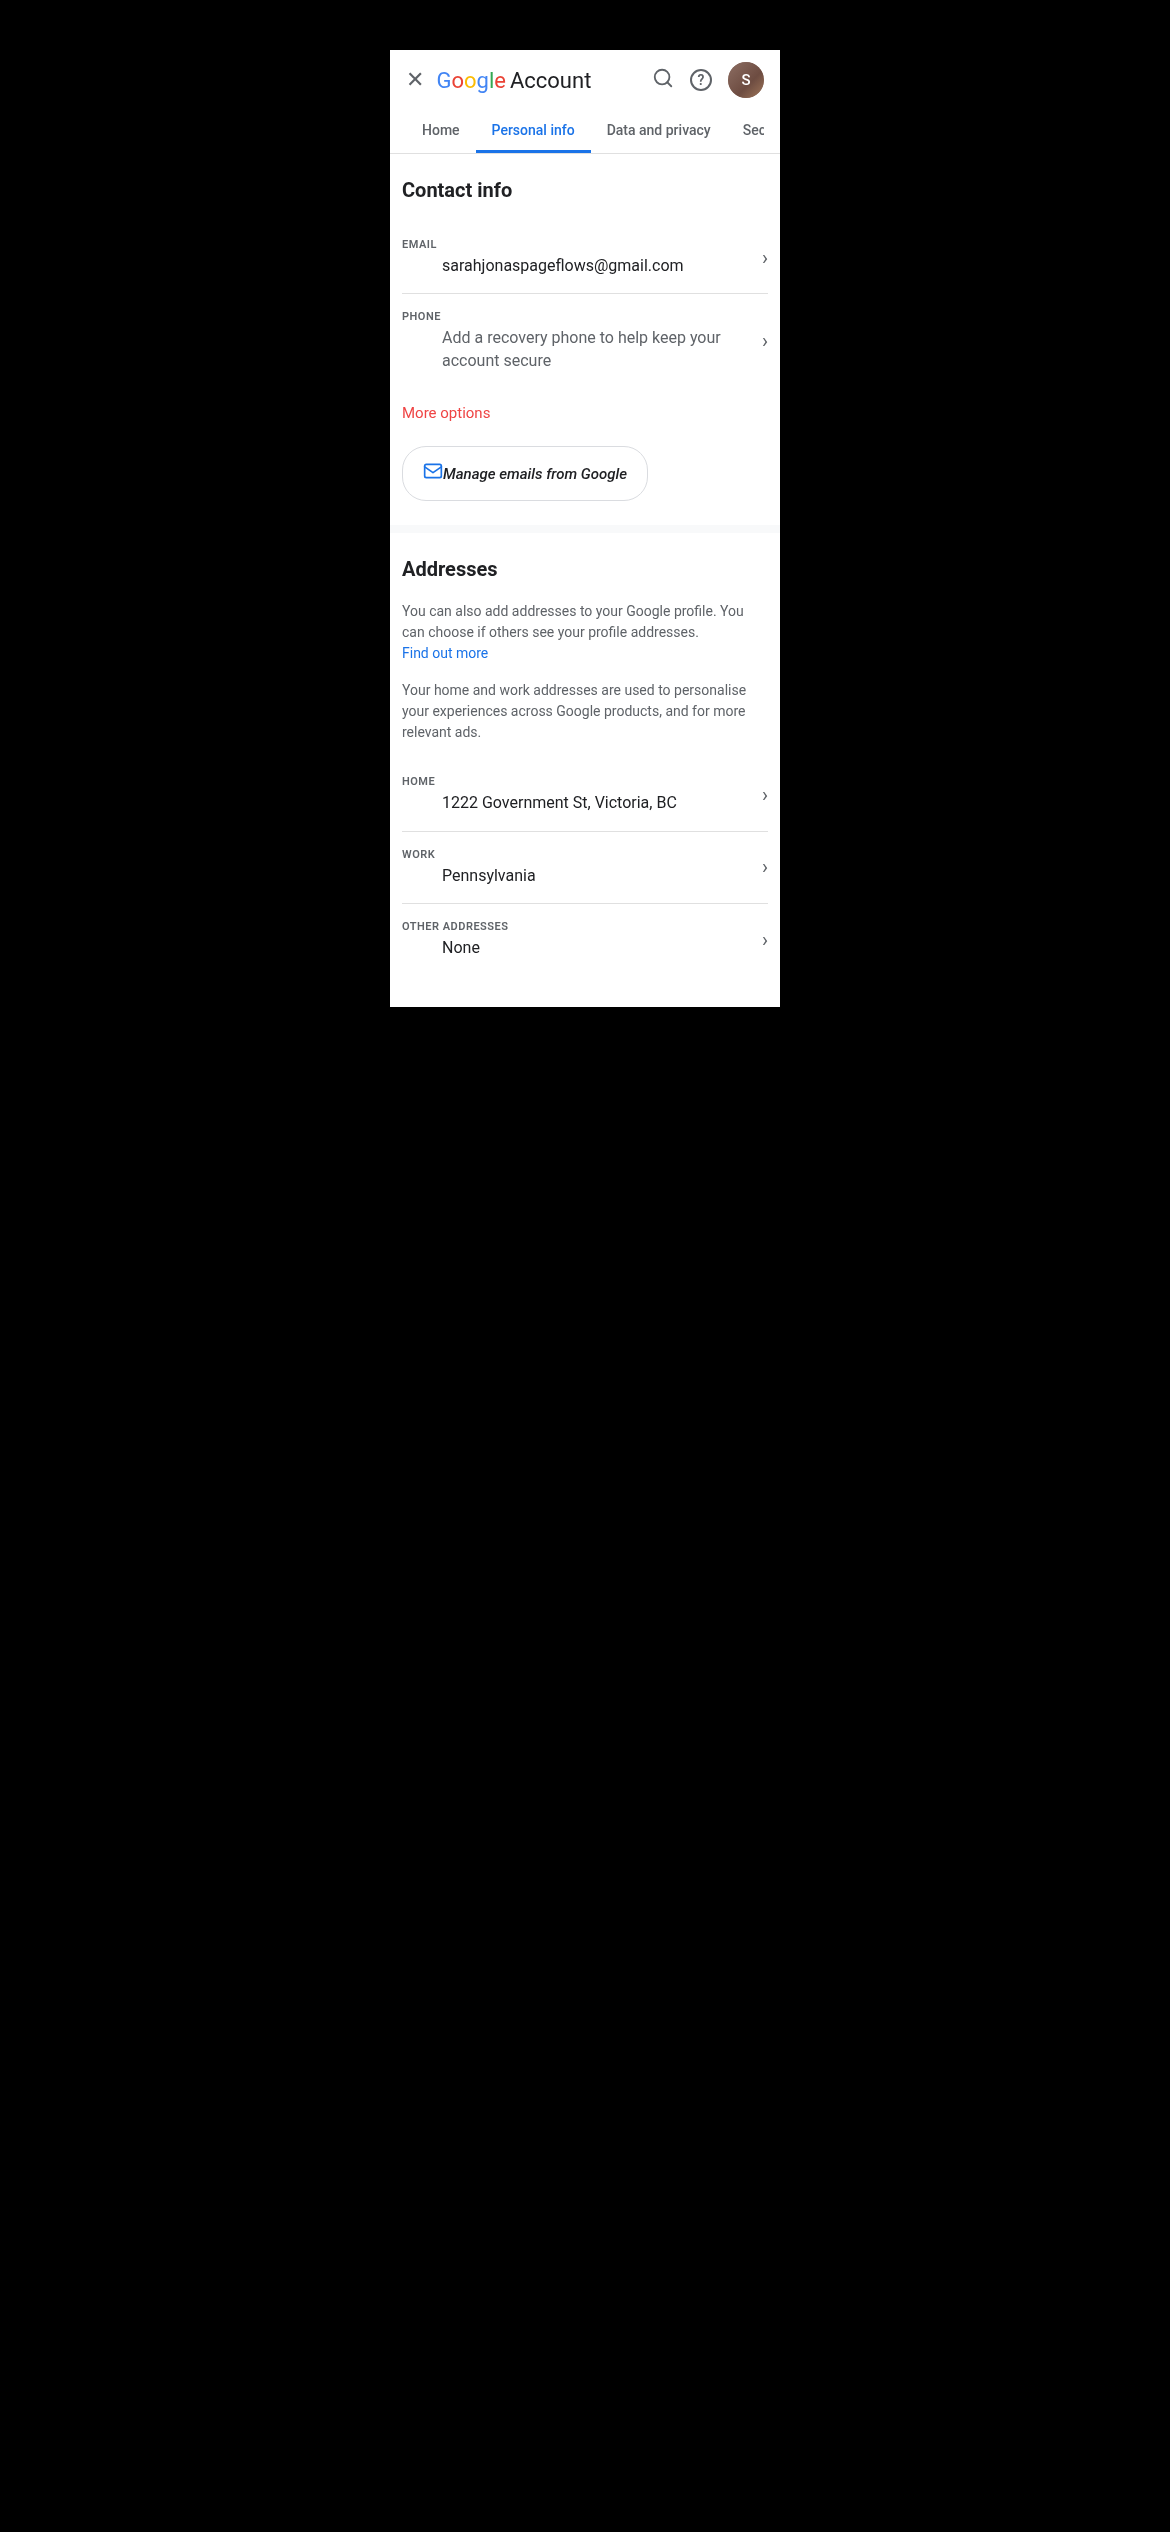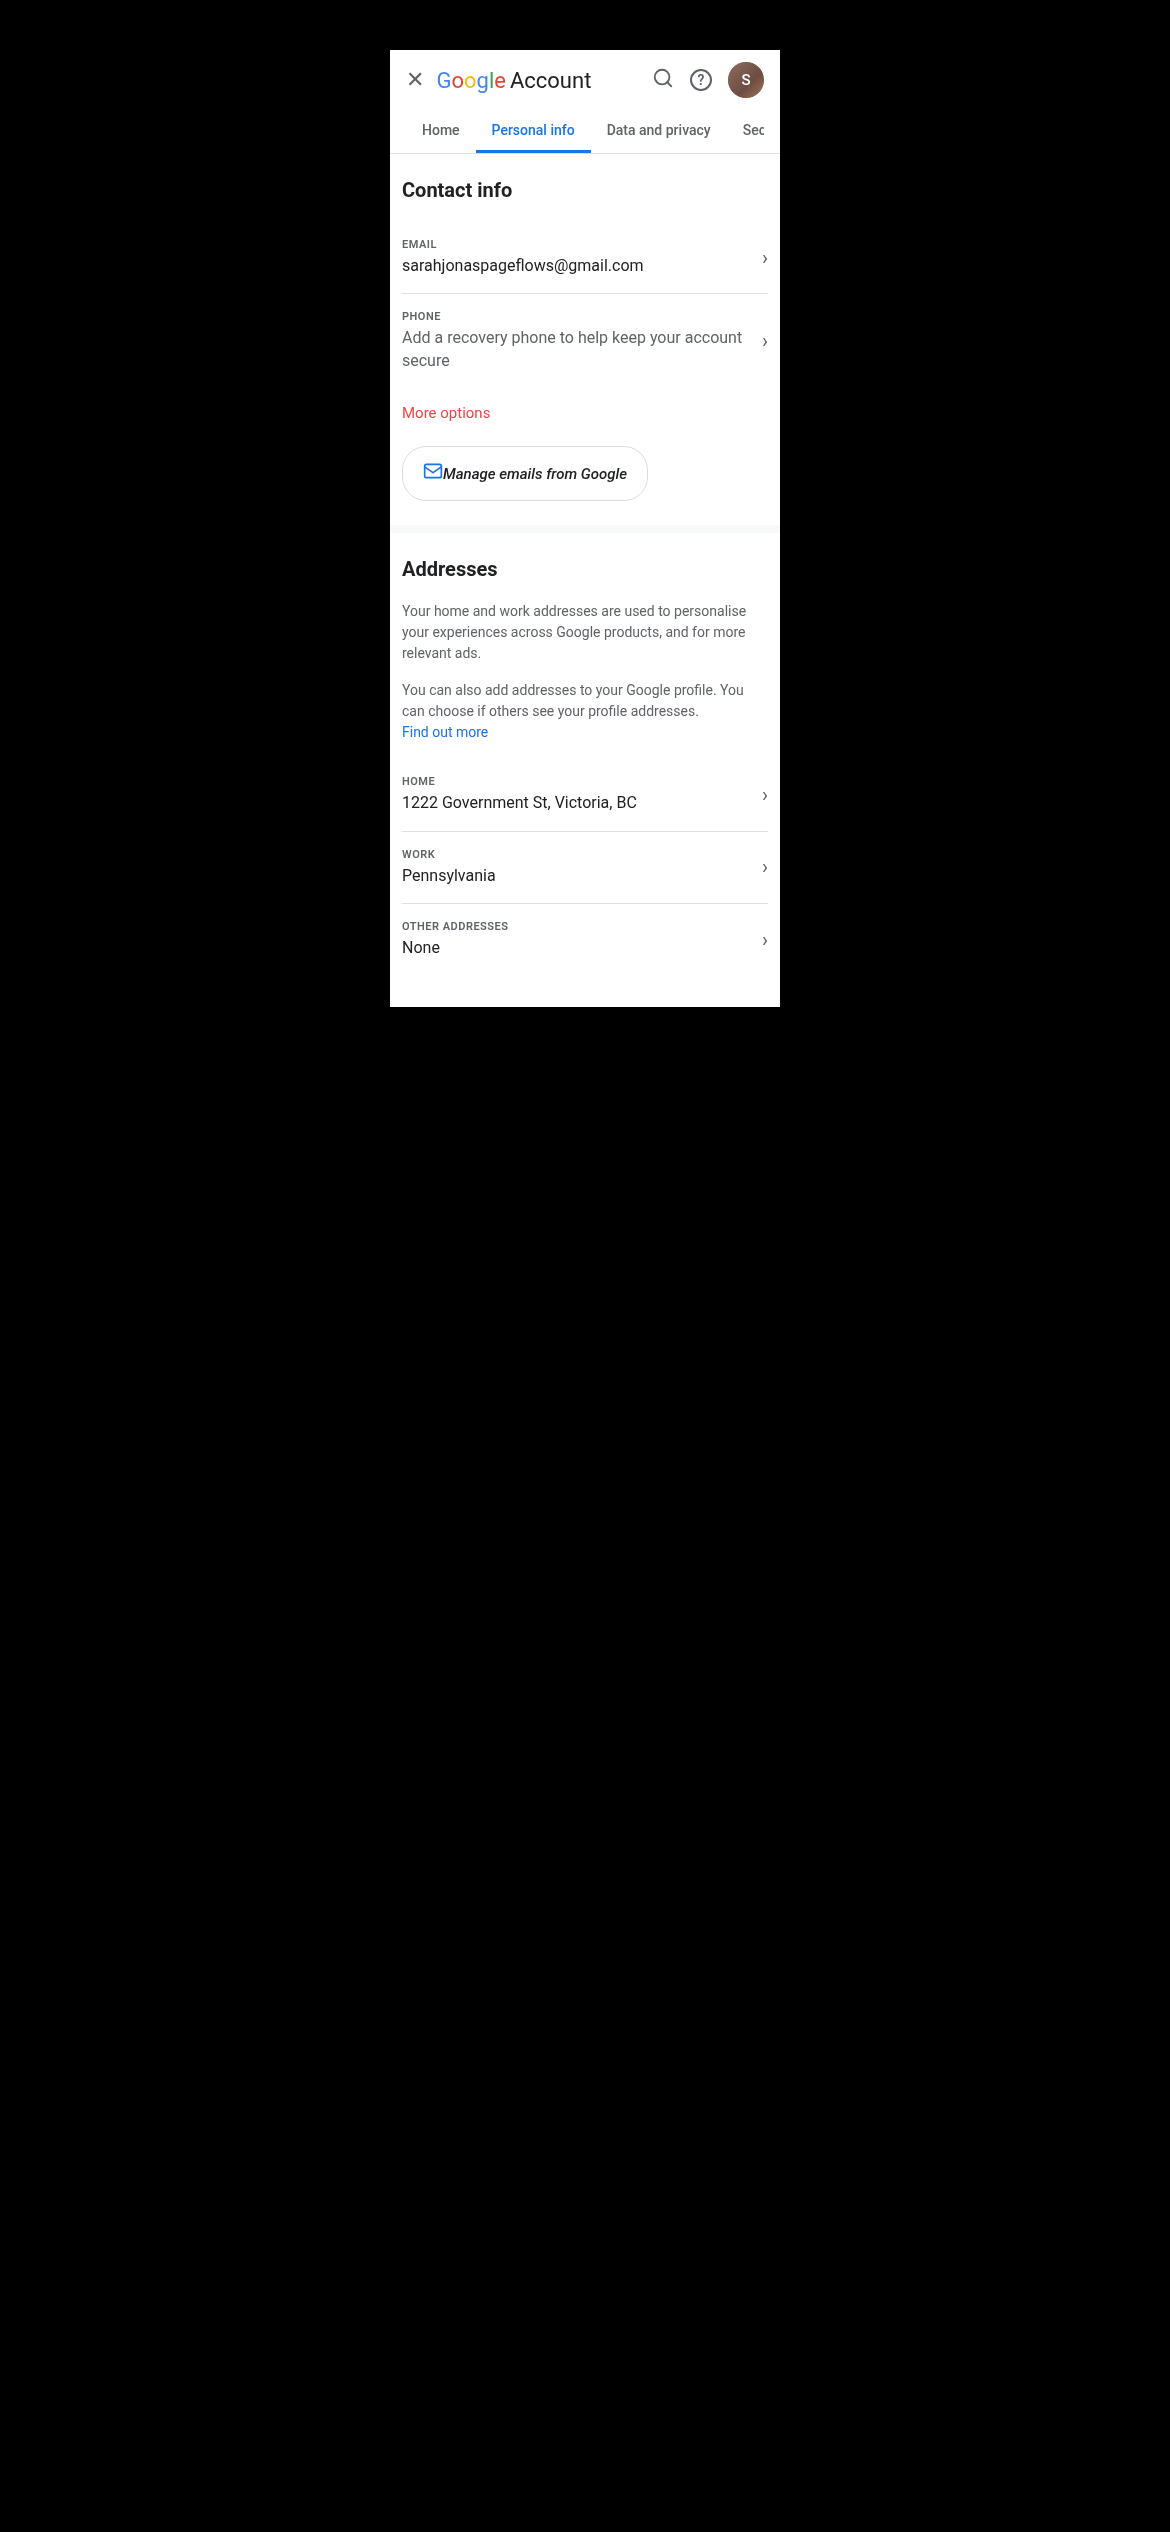--- a/index.html
+++ b/index.html
@@ -168,20 +168,21 @@
       color: #5f6368;
       letter-spacing: 0.5px;
       text-transform: uppercase;
       margin-bottom: 4px;
     }
 
     .info-value {
       font-size: 16px;
       color: #202124;
       line-height: 1.4;
+      margin-left: 40px;
     }
 
     .info-value.secondary {
       color: #5f6368;
     }
 
     .chevron {
       color: #5f6368;
       font-size: 20px;
       flex-shrink: 0;
@@ -311,28 +312,28 @@
             <path d="M2 7l10 7 10-7"></path>
           </svg>
         </span>
         <span class="manage-emails-text">Manage emails from Google</span>
       </div>
     </div>
 
     <div class="section">
       <div class="section-title">Addresses</div>
 
-      <p class="section-description">Your home and work addresses are used to personalise your experiences across Google products, and for more relevant ads.</p>
-
       <p class="section-description">
         <span>You can also add addresses to your Google profile. You can choose if others see your profile addresses.</span>
         <br>
         <a class="find-out-more" href="#">Find out more</a>
       </p>
 
+      <p class="section-description">Your home and work addresses are used to personalise your experiences across Google products, and for more relevant ads.</p>
+
       <div class="info-row">
         <div>
           <div class="info-label">HOME</div>
           <div class="info-value">1222 Government St, Victoria, BC</div>
         </div>
         <span class="chevron">›</span>
       </div>
 
       <div class="info-row">
         <div>

